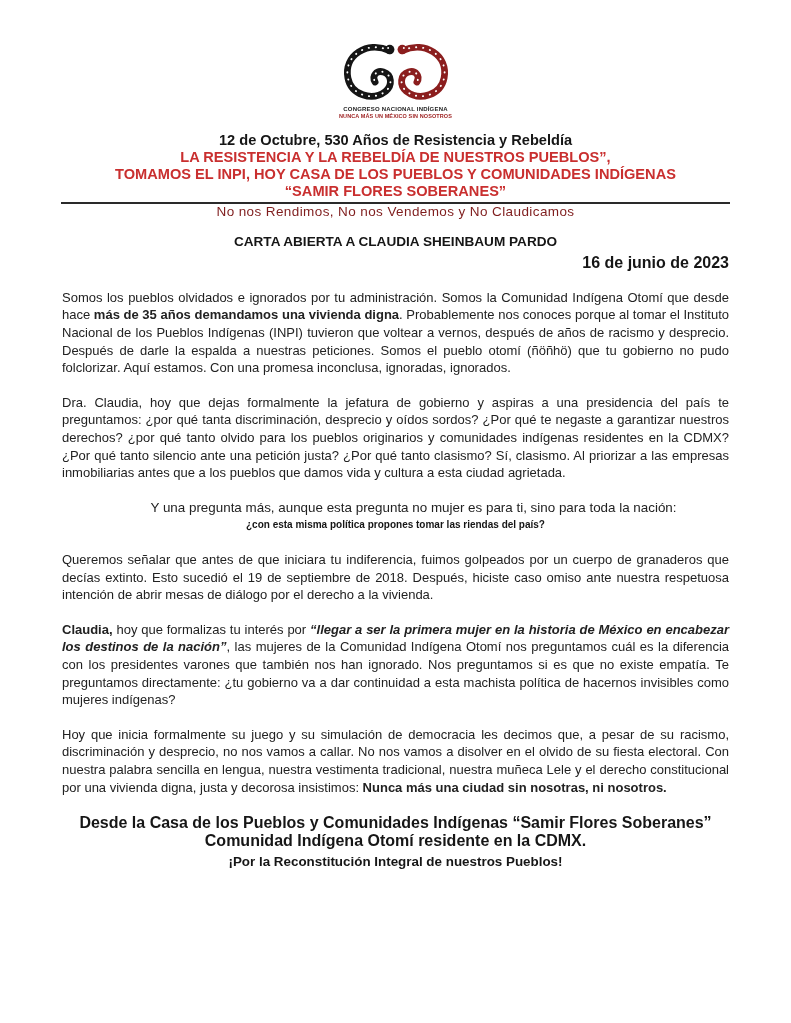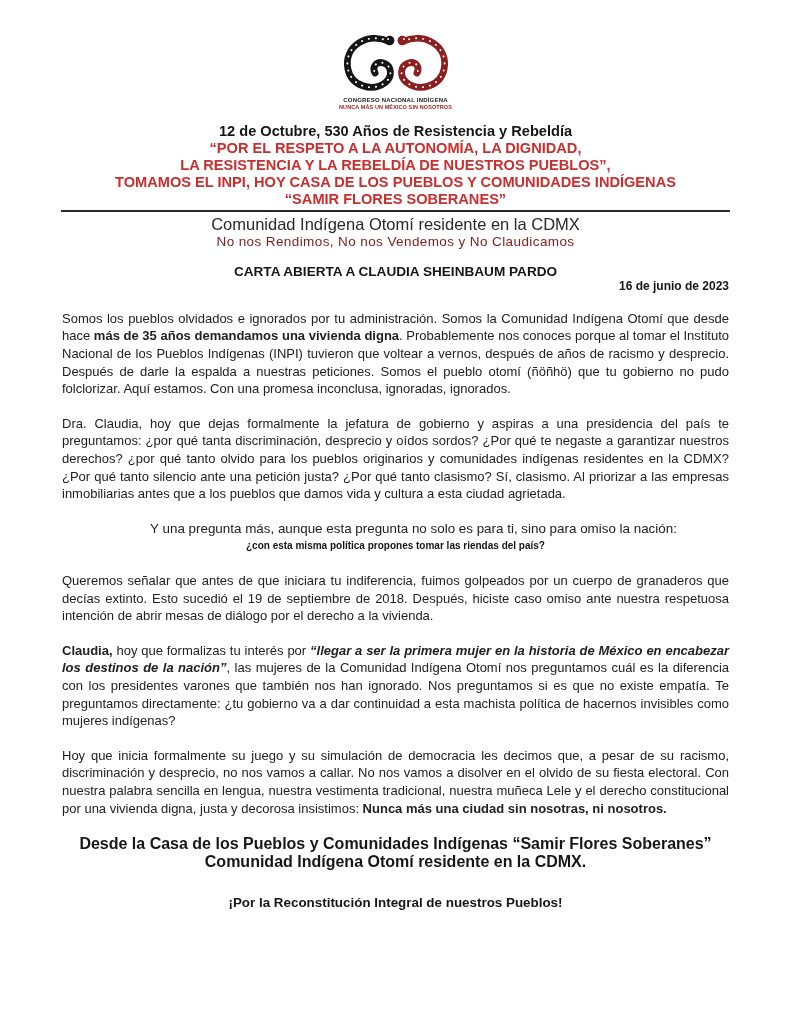--- a/index.html
+++ b/index.html
@@ -9,21 +9,21 @@
   .page {
     position: relative;
     width: 791px;
     height: 1023px;
     background: #ffffff;
     font-family: "Liberation Sans", "DejaVu Sans", sans-serif;
     color: #1f1f1f;
     overflow: hidden;
   }
   
-  .header { text-align: center; padding-top: 28px; }
+  .header { text-align: center; padding-top: 37px; }
   .logo-wrap { display: inline-block; line-height: 0; }
   .logo-svg { display: block; margin: 0 auto; }
   .logo-caption { line-height: 1.15; margin-top: 1px; }
   .logo-caption .l1 {
     font-size: 6px; font-weight: 700; color: #222; letter-spacing: 0.2px;
   }
   .logo-caption .l2 {
     font-size: 5.5px; font-weight: 700; color: #9e2323; letter-spacing: 0.1px;
   }
   .head-title {
@@ -49,22 +49,23 @@
     font-size: 13.5px; color: #7f1d1d; letter-spacing: 0.4px; line-height: 16px;
   }
   
   .letter { margin: 0 62px; }
   .letter-title {
     margin-top: 14px;
     text-align: center;
     font-size: 13.6px; font-weight: 700; color: #161616;
   }
   .letter-date {
+    margin-top: 5px;
     text-align: right;
-    font-size: 12px; font-weight: 700; color: #161616;
+    font-size: 16px; font-weight: 700; color: #161616;
   }
   .para {
     margin-top: 17px;
     font-size: 13px;
     line-height: 17.6px;
     text-align: justify;
     color: #222;
   }
   .q-block { margin-top: 17px; }
   .q-line1 {
@@ -75,21 +76,21 @@
   .q-line2 {
     text-align: center;
     font-size: 10px; line-height: 17.6px; font-weight: 700; color: #161616;
   }
   .closing1 {
     margin-top: 18px;
     text-align: center;
     font-size: 16px; line-height: 17.6px; font-weight: 700; color: #161616;
   }
   .closing2 {
-    margin-top: 24px;
+    margin-top: 4px;
     text-align: center;
     font-size: 13.4px; line-height: 17.6px; font-weight: 700; color: #161616;
   }
 </style>
 </head>
 <body>
 
 <div class="page">
 
   <div class="header">
@@ -108,42 +109,40 @@
         <circle cx="135" cy="21" r="1.8" fill="#ffffff"></circle>
       </svg>
       <div class="logo-caption">
         <div class="l1">CONGRESO NACIONAL INDÍGENA</div>
         <div class="l2">NUNCA MÁS UN MÉXICO SIN NOSOTROS</div>
       </div>
     </div>
 
     <div class="head-title">12 de Octubre, 530 Años de Resistencia y Rebeldía</div>
 
-    <div class="red-line">“POR EL RESPETO A LA AUTONOMÍA, LA DIGNIDAD,</div>
     <div class="red-line">LA RESISTENCIA Y LA REBELDÍA  DE NUESTROS PUEBLOS”,</div>
     <div class="red-line">TOMAMOS EL INPI, HOY CASA DE LOS PUEBLOS Y COMUNIDADES INDÍGENAS</div>
     <div class="red-line">“SAMIR FLORES SOBERANES”</div>
 
     <div class="divider"></div>
 
-    <div class="community">Comunidad Indígena Otomí residente en la CDMX</div>
     <div class="motto">No nos Rendimos, No nos Vendemos y No Claudicamos</div>
   </div>
 
   <div class="letter">
 
     <div class="letter-title">CARTA ABIERTA A CLAUDIA SHEINBAUM PARDO</div>
     <div class="letter-date">16 de junio de 2023</div>
 
     <p class="para"><span>Somos los pueblos olvidados e ignorados por tu administración. Somos la Comunidad Indígena Otomí que desde hace </span><span style="font-weight: 700;">más de 35 años demandamos una vivienda digna</span><span>. Probablemente nos conoces porque al tomar el Instituto Nacional de los Pueblos Indígenas (INPI) tuvieron que voltear a vernos, después de años de racismo y desprecio. Después de darle la espalda a nuestras peticiones. Somos el pueblo otomí (ñöñhö) que tu gobierno no pudo folclorizar. Aquí estamos. Con una promesa inconclusa, ignoradas, ignorados.</span></p>
 
     <p class="para"><span>Dra. Claudia, hoy que dejas formalmente la jefatura de gobierno y aspiras a una presidencia del país te preguntamos: ¿por qué tanta discriminación, desprecio y oídos sordos? ¿Por qué te negaste a garantizar nuestros derechos? ¿por qué tanto olvido para los pueblos originarios y comunidades indígenas residentes en la CDMX? ¿Por qué tanto silencio ante una petición justa? ¿Por qué tanto clasismo? Sí, clasismo. Al priorizar a las empresas inmobiliarias antes que a los pueblos que damos vida y cultura a esta ciudad agrietada.</span></p>
 
     <div class="q-block">
-      <div class="q-line1">Y una pregunta más, aunque esta pregunta no solo es para ti, sino para omiso la nación:</div>
+      <div class="q-line1">Y una pregunta más, aunque esta pregunta no mujer es para ti, sino para toda la nación:</div>
       <div class="q-line2">¿con esta misma política propones tomar las riendas del país?</div>
     </div>
 
     <p class="para"><span>Queremos señalar que antes de que iniciara tu indiferencia, fuimos golpeados por un cuerpo de granaderos que decías extinto. Esto sucedió el 19 de septiembre de 2018. Después, hiciste caso omiso ante nuestra respetuosa intención de abrir mesas de diálogo por el derecho a la vivienda.</span></p>
 
     <p class="para"><span style="font-weight: 700;">Claudia,</span><span> hoy que formalizas tu interés por </span><span style="font-weight: 700; font-style: italic;">“llegar a ser la primera mujer en la historia de México en encabezar los destinos de la nación”</span><span>, las mujeres de la Comunidad Indígena Otomí nos preguntamos cuál es la diferencia con los presidentes varones que también nos han ignorado. Nos preguntamos si es que no existe empatía. Te preguntamos directamente: ¿tu gobierno va a dar continuidad a esta machista política de hacernos invisibles como mujeres indígenas?</span></p>
 
     <p class="para"><span>Hoy que inicia formalmente su juego y su simulación de democracia les decimos que, a pesar de su racismo, discriminación y desprecio, no nos vamos a callar. No nos vamos a disolver en el olvido de su fiesta electoral. Con nuestra palabra sencilla en lengua, nuestra vestimenta tradicional, nuestra muñeca Lele y el derecho constitucional por una vivienda digna, justa y decorosa insistimos: </span><span style="font-weight: 700;">Nunca más una ciudad sin nosotras, ni nosotros.</span></p>
 
     <div class="closing1">Desde la Casa de los Pueblos y Comunidades Indígenas “Samir Flores Soberanes” Comunidad Indígena Otomí residente en la CDMX.</div>

